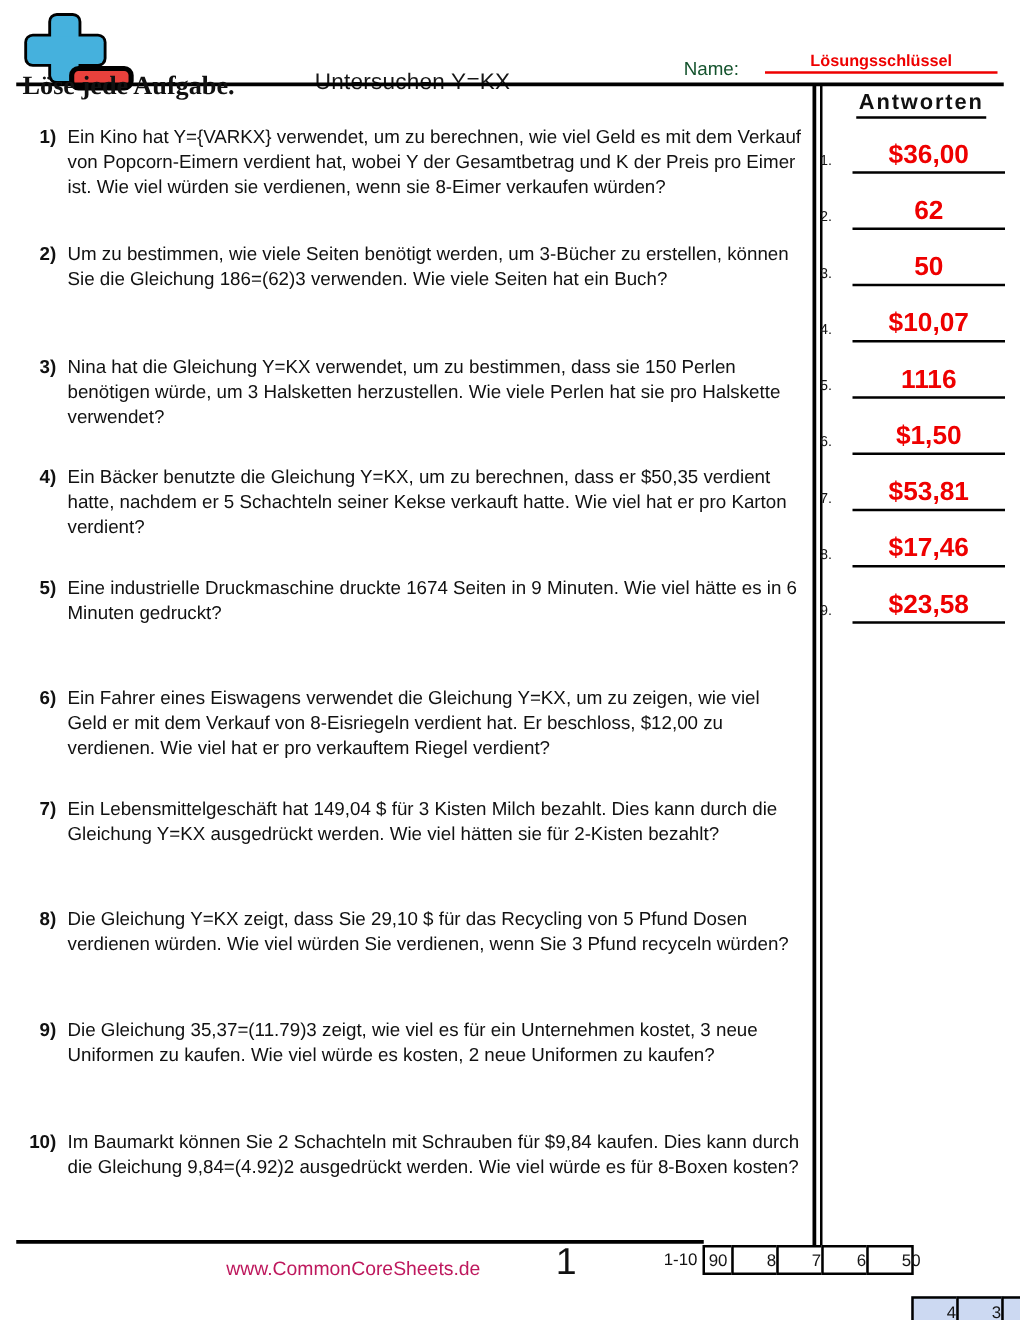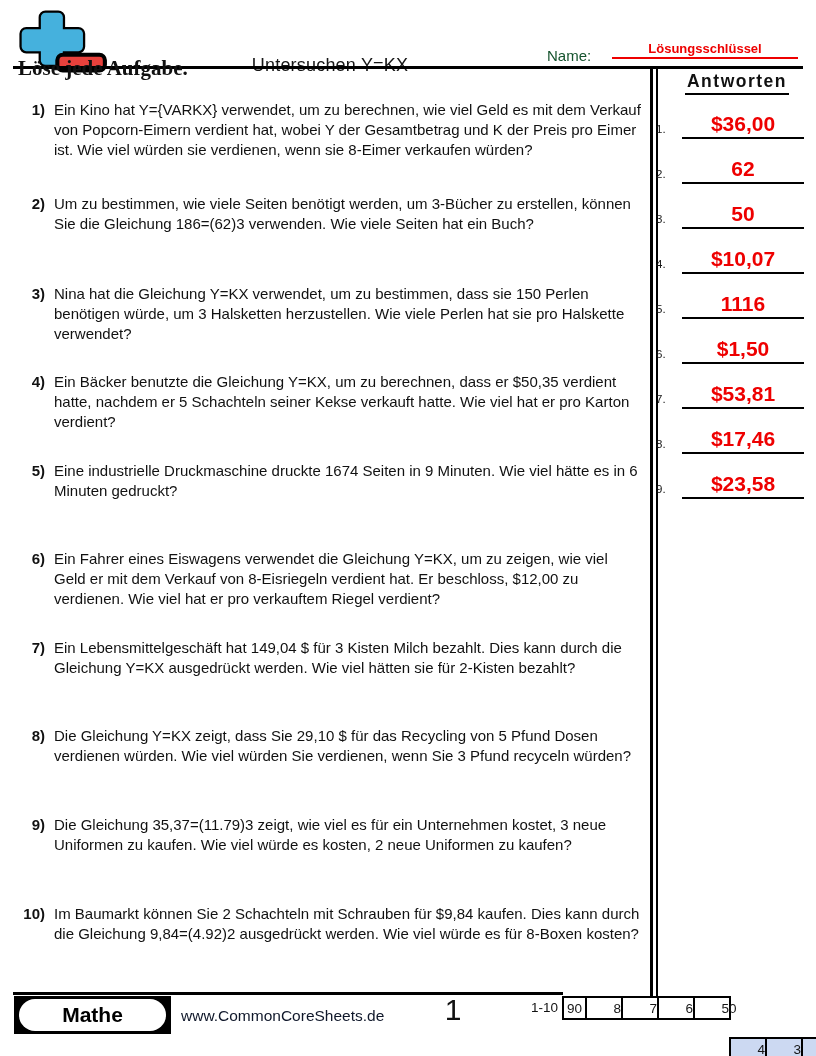--- a/index.html
+++ b/index.html
@@ -54,21 +54,21 @@
 
   
   .footer-rule { position: absolute; left: 13px; top: 992px; width: 550px; height: 3px; background: #000; }
   .subject-badge { position: absolute; left: 14px; top: 996px; width: 157px; height: 38px; background: #000; }
   .subject-badge .pill {
     position: absolute; left: 5px; right: 5px; top: 3px; bottom: 3px;
     background: #fff; border-radius: 17px;
     display: flex; align-items: center; justify-content: center;
     font-weight: bold; font-size: 21px; color: #000;
   }
-  .website { position: absolute; left: 181px; top: 1007px; font-size: 15.5px; color: #0f172a; }
+  .website { position: absolute; left: 181px; top: 1007px; font-size: 15.5px; color: #be185d; }
   .page-number { position: absolute; left: 403px; top: 993px; width: 100px; text-align: center; font-size: 30px; }
   .score-label { position: absolute; left: 498px; top: 1000px; width: 60px; text-align: right; font-size: 13.5px; }
   .score-table { position: absolute; left: 562px; top: 996px; display: flex; border-radius: 12px; }
   .score-cell {
     width: 25px; height: 24px; border: 2px solid #000; background: #fff;
     display: flex; align-items: center; justify-content: center;
     font-size: 13.5px; color: #161616;
   }
   .score-cell + .score-cell { margin-left: -2px; padding-left: 34px; }
   .score-cell.hl { background: #ccd9f2; margin-top: 41px; }
@@ -176,23 +176,20 @@
   <div class="answer-row" style="top:417px">
     <span class="anum">8.</span>
     <div class="aval">$17,46</div>
   </div>
   <div class="answer-row" style="top:462px">
     <span class="anum">9.</span>
     <div class="aval">$23,58</div>
   </div>
 
   <div class="footer-rule"></div>
-  <div class="subject-badge">
-    <div class="pill">Mathe</div>
-  </div>
   <div class="website">www.CommonCoreSheets.de</div>
   <div class="page-number">1</div>
   <div class="score-label">1-10</div>
   <div class="score-table">
     <div class="score-cell">90</div>
     <div class="score-cell">80</div>
     <div class="score-cell">70</div>
     <div class="score-cell">60</div>
     <div class="score-cell">50</div>
     <div class="score-cell hl">40</div>

